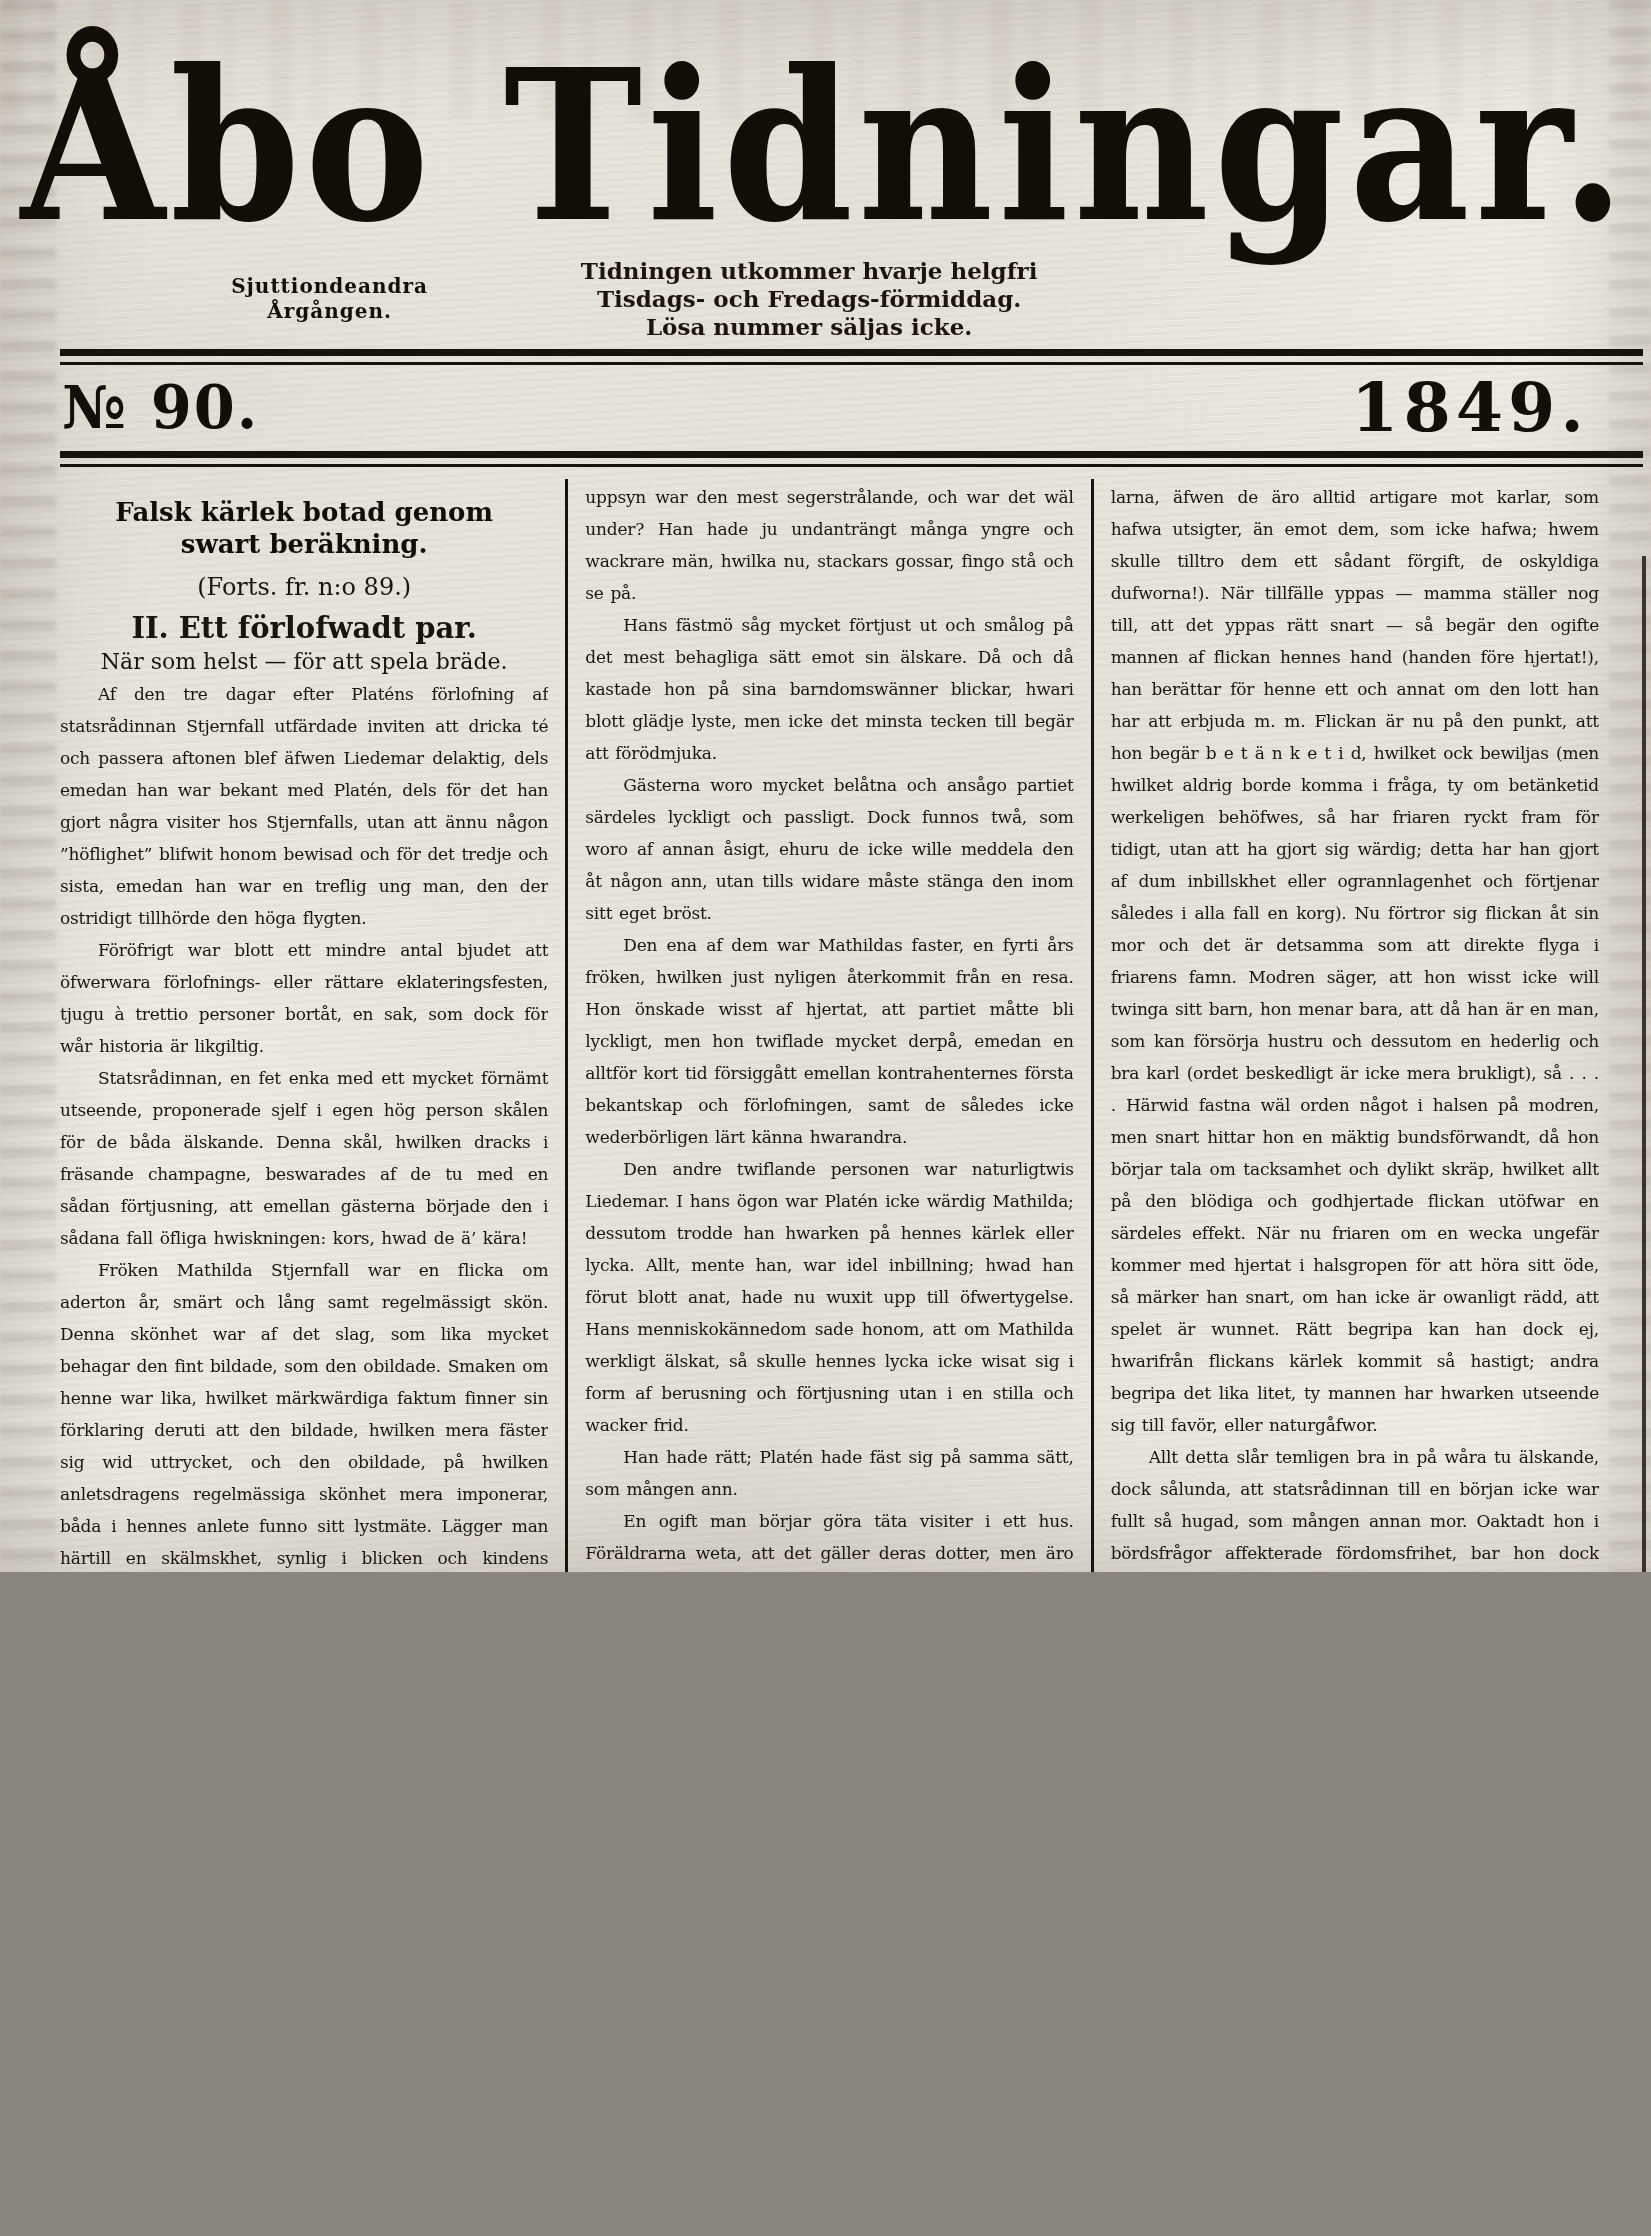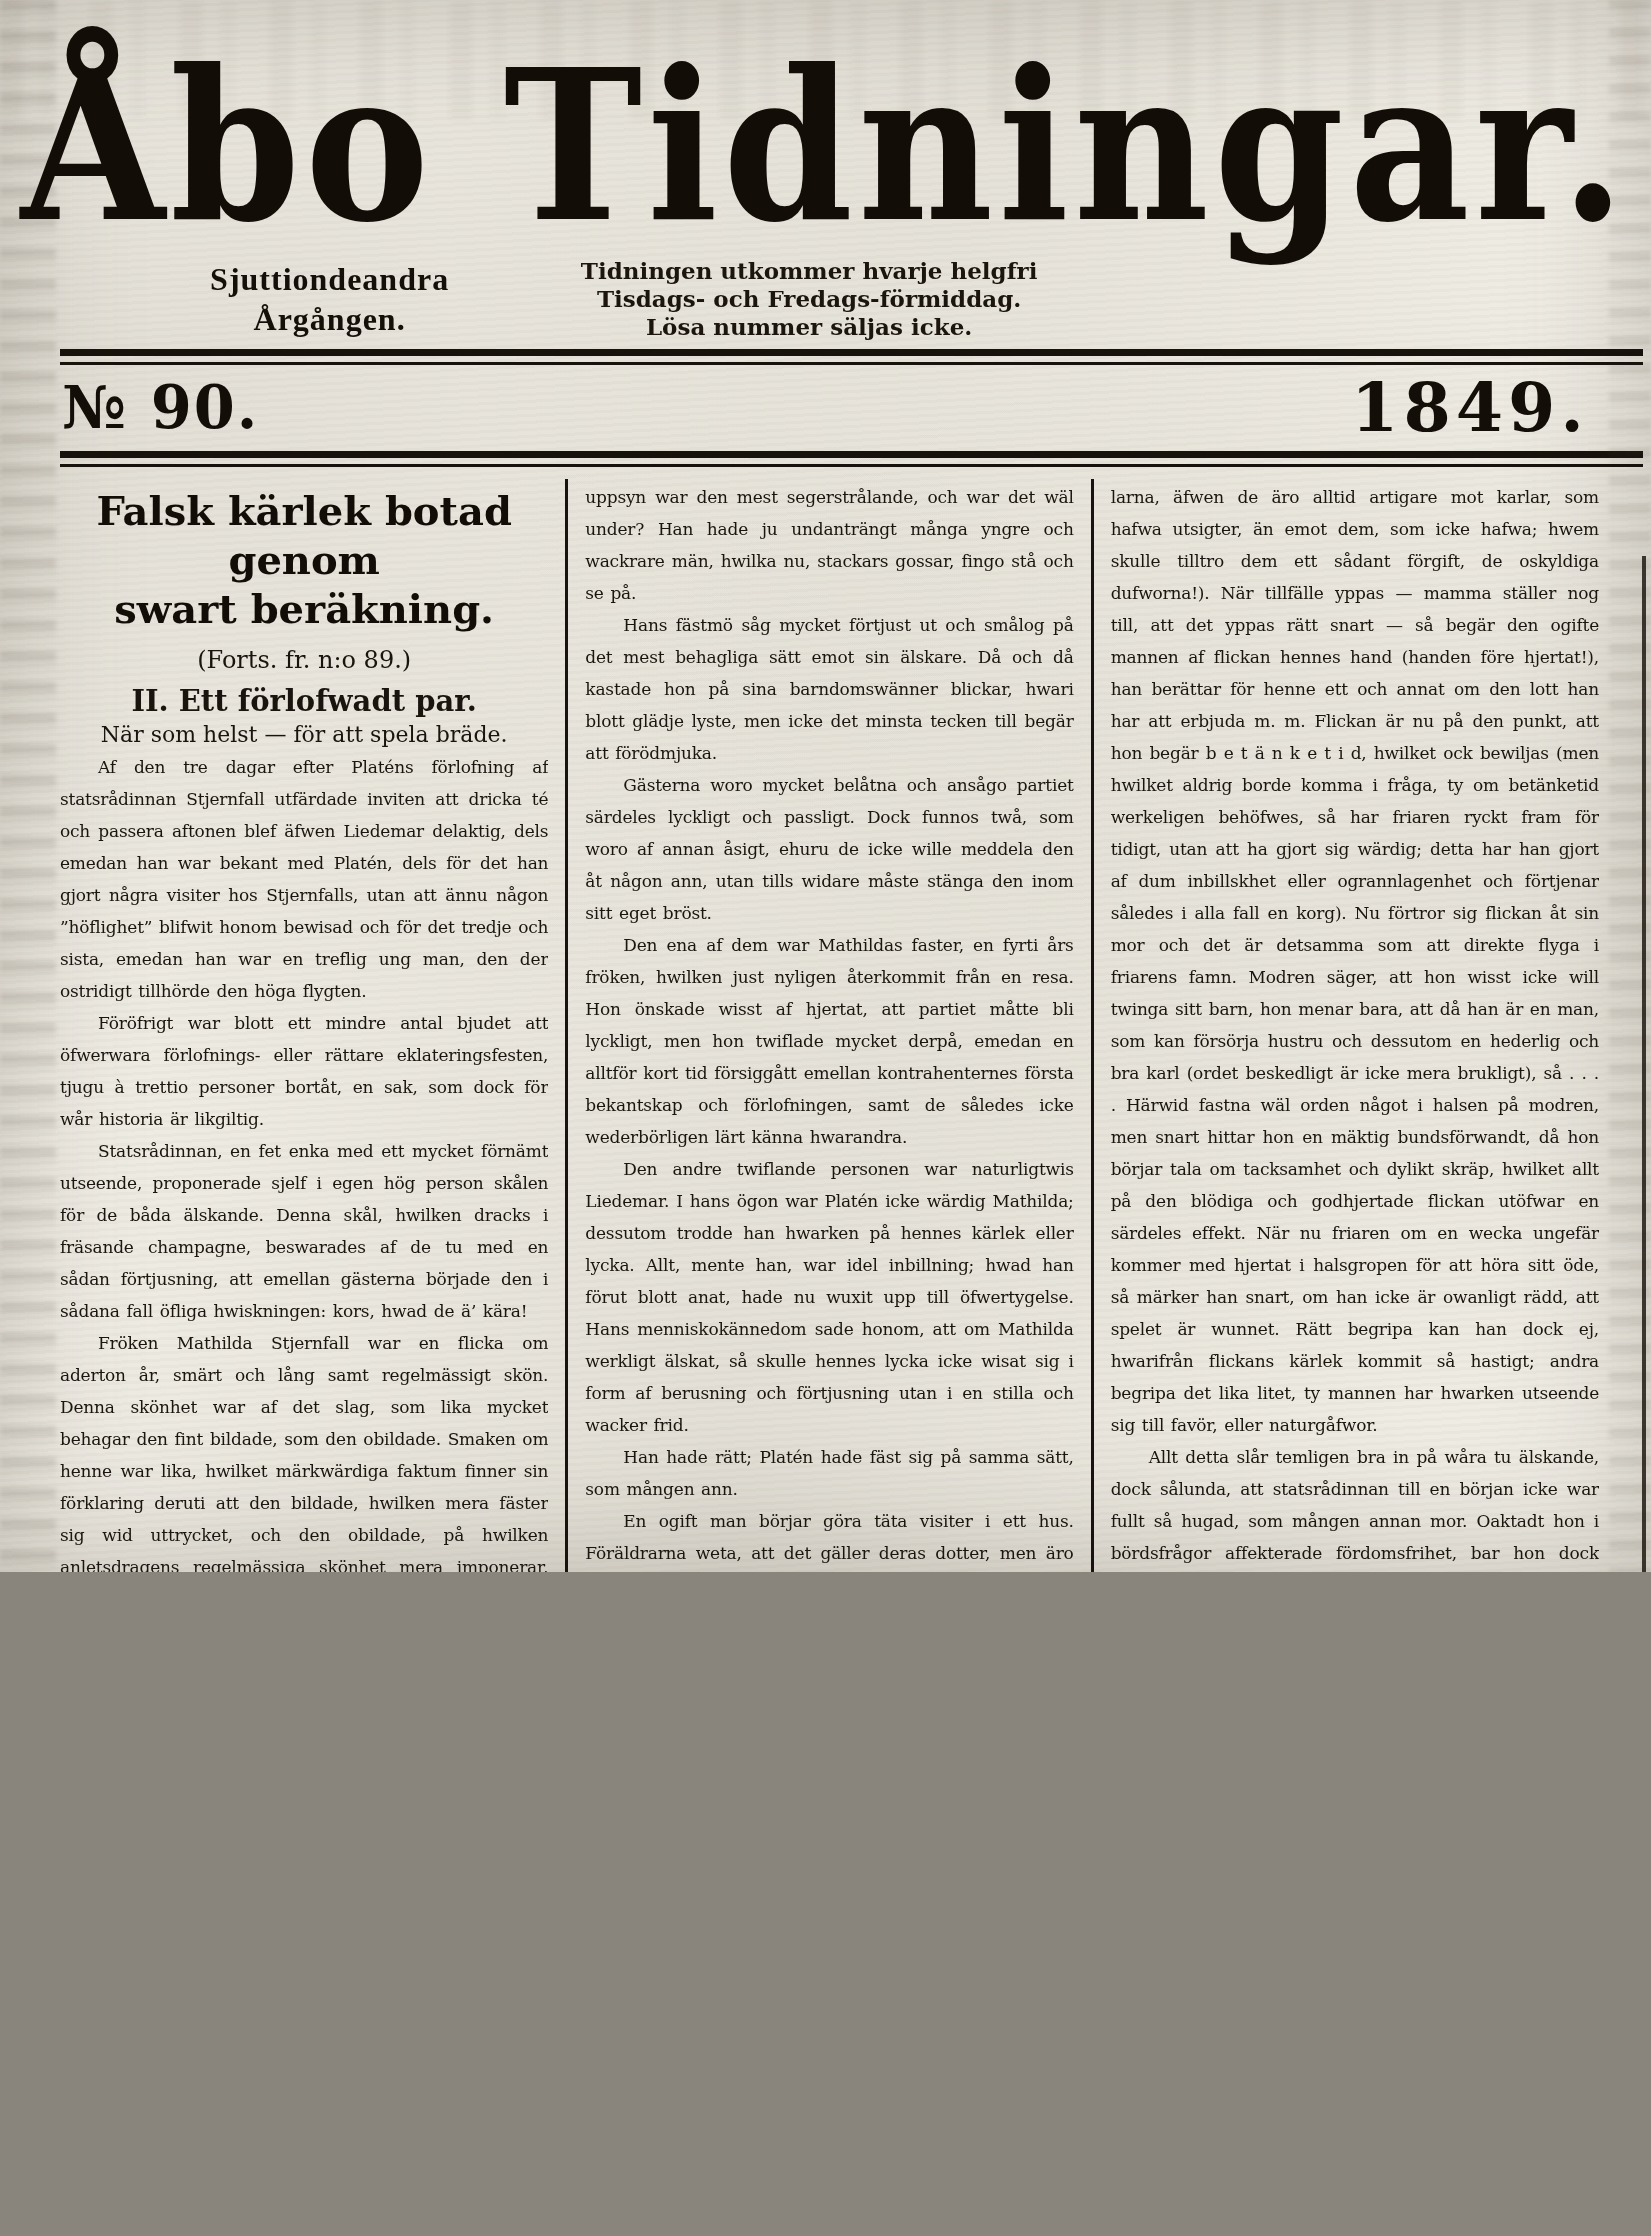--- a/index.html
+++ b/index.html
@@ -43,21 +43,21 @@
     color:#120d07;
     white-space:nowrap;
   }
   .info-row{
     display:grid;
     grid-template-columns:1.05fr 1fr 1.15fr;
     align-items:center;
     padding:26px 70px 8px 84px;
   }
   .info{font-size:23px;font-weight:bold;line-height:1.22;text-align:center;color:#1b150d;}
-  .info.center{font-size:32px;line-height:1.25;letter-spacing:1px;color:#140f08;font-family:Liberation Serif, serif;}
+  .info.center{font-size:20px;line-height:1.25;letter-spacing:1px;color:#140f08;}
   .double-rule{
     margin:0 8px 0 60px;
     border-top:7px solid #17120c;
     border-bottom:3px solid #17120c;
     height:6px;
   }
   .double-rule.lower{margin-top:0;}
   .issue-row{
     display:flex;align-items:center;justify-content:space-between;
     padding:2px 62px 4px 62px;
@@ -71,23 +71,23 @@
     grid-template-columns:1fr 3px 1fr 3px 1fr;
     column-gap:17px;
     padding:12px 52px 0 60px;
     height:1630px;
     overflow:hidden;
   }
   .rule-v{background:#181310;width:3px;}
   .col{overflow:hidden;padding-top:2px;}
 
   .art-title{
-    margin:6px 0 12px;
+    margin:16px 0 12px;
     text-align:center;
-    font-size:40px;
+    font-size:26px;
     font-weight:bold;
     line-height:1.22;
     color:#120d07;
   }
   .art-forts{margin:0 0 10px;text-align:center;font-size:24px;}
   .art-chapter{margin:0 0 4px;text-align:center;font-size:29px;font-weight:bold;}
   .art-motto{margin:0 0 4px;text-align:center;font-size:22px;}
 
   .paras p{margin:0;}
   .para{

